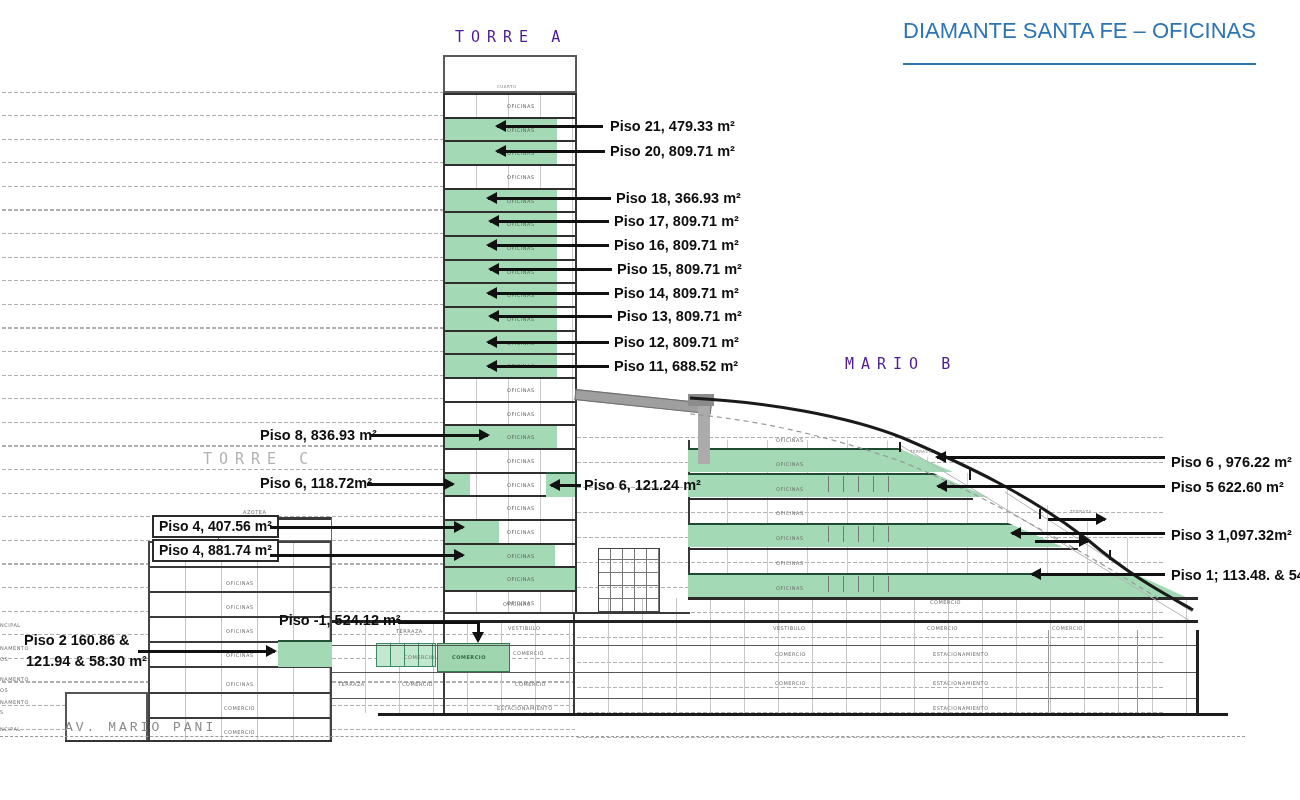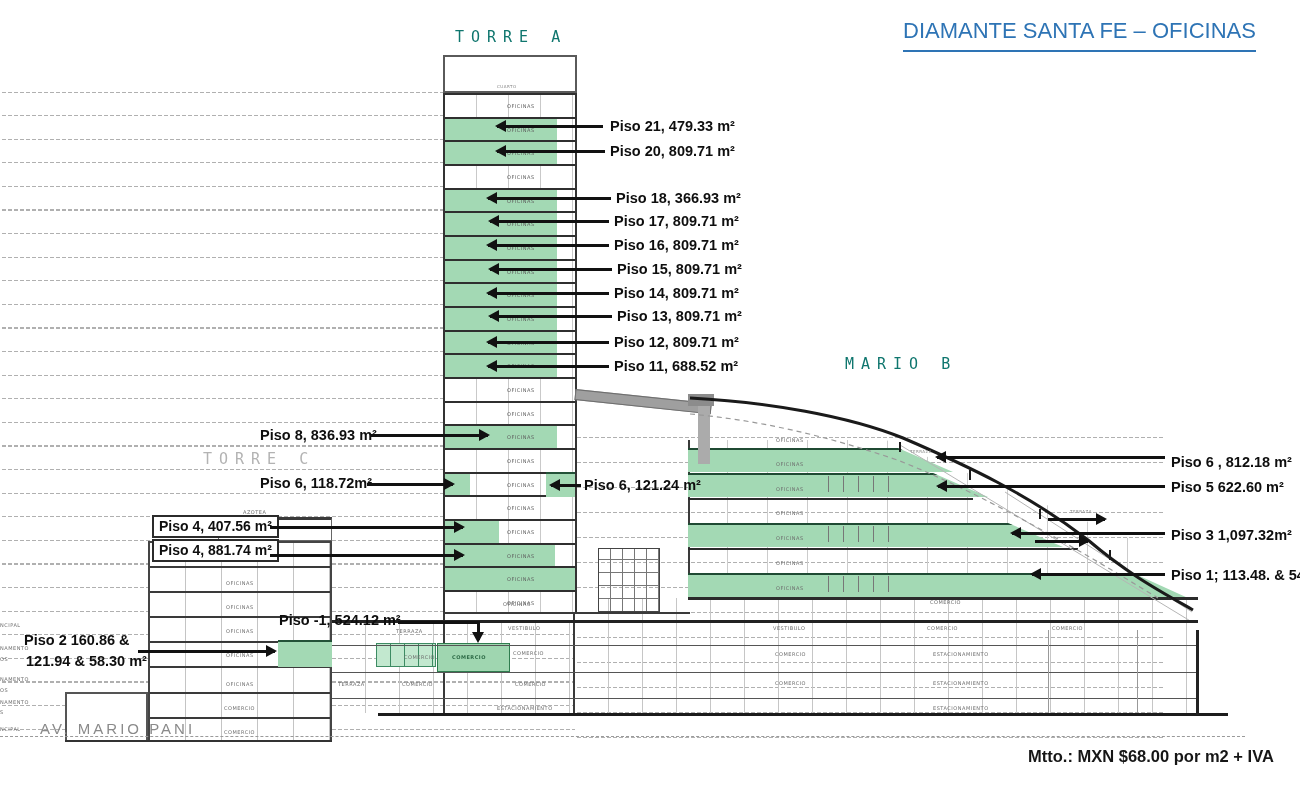--- a/index.html
+++ b/index.html
@@ -15,21 +15,21 @@
   #lvRight{left:575px;top:413px;width:590px;height:325px;--g1:24px;--g2:25px}
   
   .hline{position:absolute;background:#3a3a3a}
   .vline{position:absolute;background:#3a3a3a}
   
   .dl{position:absolute;font:5px/6px "DejaVu Sans",sans-serif;color:#6e6e6e;
       letter-spacing:.5px;white-space:nowrap}
   .dl.xs{font-size:4px;color:#848484}
   .dl.ong{color:#2e6b47;font-weight:bold}
   
-  .tower-title{position:absolute;font-family:"DejaVu Sans Mono",monospace;color:#0f766e;
+  .tower-title{position:absolute;font-family:"DejaVu Sans Mono",monospace;color:#4c1d95;
       letter-spacing:7px;font-size:15px;white-space:nowrap}
   .tower-title.light{color:#b3b3b3}
   
   .ann{position:absolute;font:bold 14.5px/17px "Liberation Sans",sans-serif;color:#0e0e0e;
       white-space:nowrap}
   .pbox{border:2px solid #2b2b2b;background:#fff;padding:0 5px;line-height:19px;font-size:14px}
   .arr{position:absolute;height:2.5px;background:#111}
   .arr.hl::before{content:"";position:absolute;left:-2px;top:-5px;width:0;height:0;
       border-style:solid;border-width:6px 11px 6px 0;
       border-color:transparent #111 transparent transparent}
@@ -80,25 +80,25 @@
   #sqrow{position:absolute;left:376px;top:643px;width:60px;height:24px;
       border:1px solid #3d8b63;box-sizing:border-box;
       background:repeating-linear-gradient(90deg,rgba(0,0,0,0) 0 13px,#3d8b63 13px 14px),#c2e8cf}
   #gblock{position:absolute;left:437px;top:643px;width:73px;height:29px;background:#9fd6b0;
       border:1.5px solid #2f7d4f;box-sizing:border-box}
   #pit{position:absolute;left:65px;top:692px;width:83px;height:50px;border:2px solid #555;
       box-sizing:border-box;background:#fff}
   .podv{position:absolute;background-image:repeating-linear-gradient(90deg,rgba(0,0,0,0) 0 33px,#c6c6c6 33px 34px)}
   
   .title{position:absolute;left:903px;top:18px;font-size:22px;color:#2e74b5;
-      border-bottom:2px solid #2e74b5;padding-bottom:6px;white-space:nowrap}
+      border-bottom:2px solid #2e74b5;padding-bottom:19px;white-space:nowrap}
   .pricing{position:absolute;left:1028px;top:744px;font:bold 16.5px/25px "Liberation Sans",sans-serif;
       color:#161616;white-space:nowrap}
-  .street{position:absolute;left:40px;top:720px;font-family:Liberation Sans, sans-serif;
-      font-size:15px;color:#8a8a8a;letter-spacing:3px;white-space:nowrap}
+  .street{position:absolute;left:65px;top:720px;font-family:Liberation Mono, monospace;
+      font-size:13px;color:#8a8a8a;letter-spacing:3px;white-space:nowrap}
   .ground-dash{position:absolute;left:0;top:736px;width:1245px;border-top:1.6px dashed #9a9a9a}
 </style>
 </head>
 <body>
 
 <div id="canvas">
 
   <div class="lv" id="lvLeft"></div>
   <div class="lv" id="lvRight"></div>
 
@@ -334,30 +334,29 @@
   <div class="arr hr" style="left:270px;top:526px;width:193px"></div>
   <div class="ann pbox" style="left:152px;top:539px">Piso 4, 881.74 m²</div>
   <div class="arr hr" style="left:270px;top:554px;width:193px"></div>
   <div class="ann" style="left:279px;top:612px">Piso -1, 524.12 m²</div>
   <div class="arr" style="left:398px;top:621px;width:82px"></div>
   <div class="arrv" style="left:477px;top:621px;height:19px"></div>
   <div class="ann" style="left:24px;top:632px">Piso 2 160.86 &amp;</div>
   <div class="ann" style="left:26px;top:653px">121.94 &amp; 58.30 m²</div>
   <div class="arr hr" style="left:138px;top:650px;width:137px"></div>
 
-  <div class="ann" style="left:1171px;top:454px">Piso 6 , 812.18  m²</div>
+  <div class="ann" style="left:1171px;top:454px">Piso 6 , 976.22  m²</div>
   <div class="arr hl" style="left:937px;top:456px;width:228px"></div>
   <div class="ann" style="left:1171px;top:479px">Piso 5  622.60 m²</div>
   <div class="arr hl" style="left:938px;top:485px;width:227px"></div>
   <div class="ann" style="left:1171px;top:527px">Piso 3 1,097.32m²</div>
   <div class="arr hl" style="left:1012px;top:532px;width:153px"></div>
   <div class="ann" style="left:1171px;top:567px">Piso 1; 113.48. &amp; 543</div>
   <div class="arr hl" style="left:1032px;top:573px;width:133px"></div>
   <div class="arr hr" style="left:1048px;top:518px;width:57px"></div>
   <div class="arr hr" style="left:1035px;top:540px;width:53px"></div>
 
   <div class="title">DIAMANTE SANTA FE – OFICINAS</div>
   <div class="pricing">
-    <div>Mtto.: MXN $68.00 por m2 + IVA</div>
   </div>
   <div class="street">AV. MARIO PANI</div>
 
 </div>
 
 </body></html>

